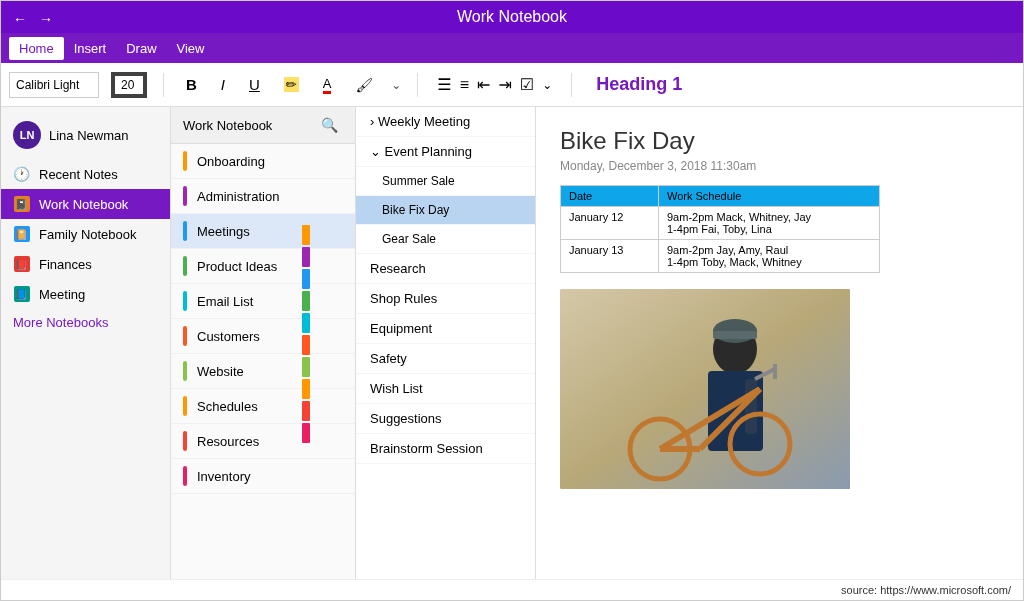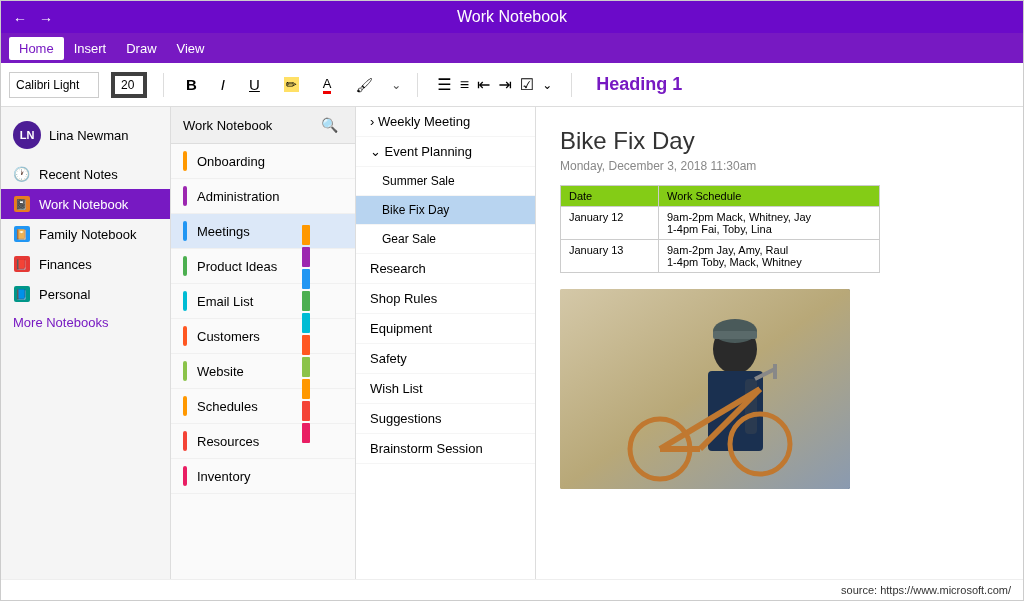--- a/index.html
+++ b/index.html
@@ -215,21 +215,21 @@
       color: #888;
       margin-bottom: 12px;
     }
     .data-table {
       border-collapse: collapse;
       font-size: 11px;
       margin-bottom: 16px;
       width: 320px;
     }
     .data-table th {
-      background: #84cc16;
+      background: #0ea5e9;
       border: 1px solid #ccc;
       padding: 4px 8px;
       font-weight: 500;
       text-align: left;
     }
     .data-table td {
       border: 1px solid #ccc;
       padding: 4px 8px;
       vertical-align: top;
     }
@@ -340,21 +340,21 @@
       <div class="sidebar-item">
         <div class="sidebar-icon">
           <div class="nb-icon nb-red">📕</div>
         </div>
         <span>Finances</span>
       </div>
       <div class="sidebar-item">
         <div class="sidebar-icon">
           <div class="nb-icon nb-teal">📘</div>
         </div>
-        <span>Personal</span>
+        <span>Meeting</span>
       </div>
 
       <div class="more-notebooks">More Notebooks</div>
 
       <div style="display:flex;flex-direction:column;margin-top:8px;padding:0 8px 0 0;">
         <div style="margin-left:148px;display:flex;flex-direction:column;gap:2px;position:absolute;left:154px;top:225px;">
           <div style="width:8px;height:20px;background:#FF9800;border-radius:1px;"></div>
           <div style="width:8px;height:20px;background:#9C27B0;border-radius:1px;"></div>
           <div style="width:8px;height:20px;background:#2196F3;border-radius:1px;"></div>
           <div style="width:8px;height:20px;background:#4CAF50;border-radius:1px;"></div>

